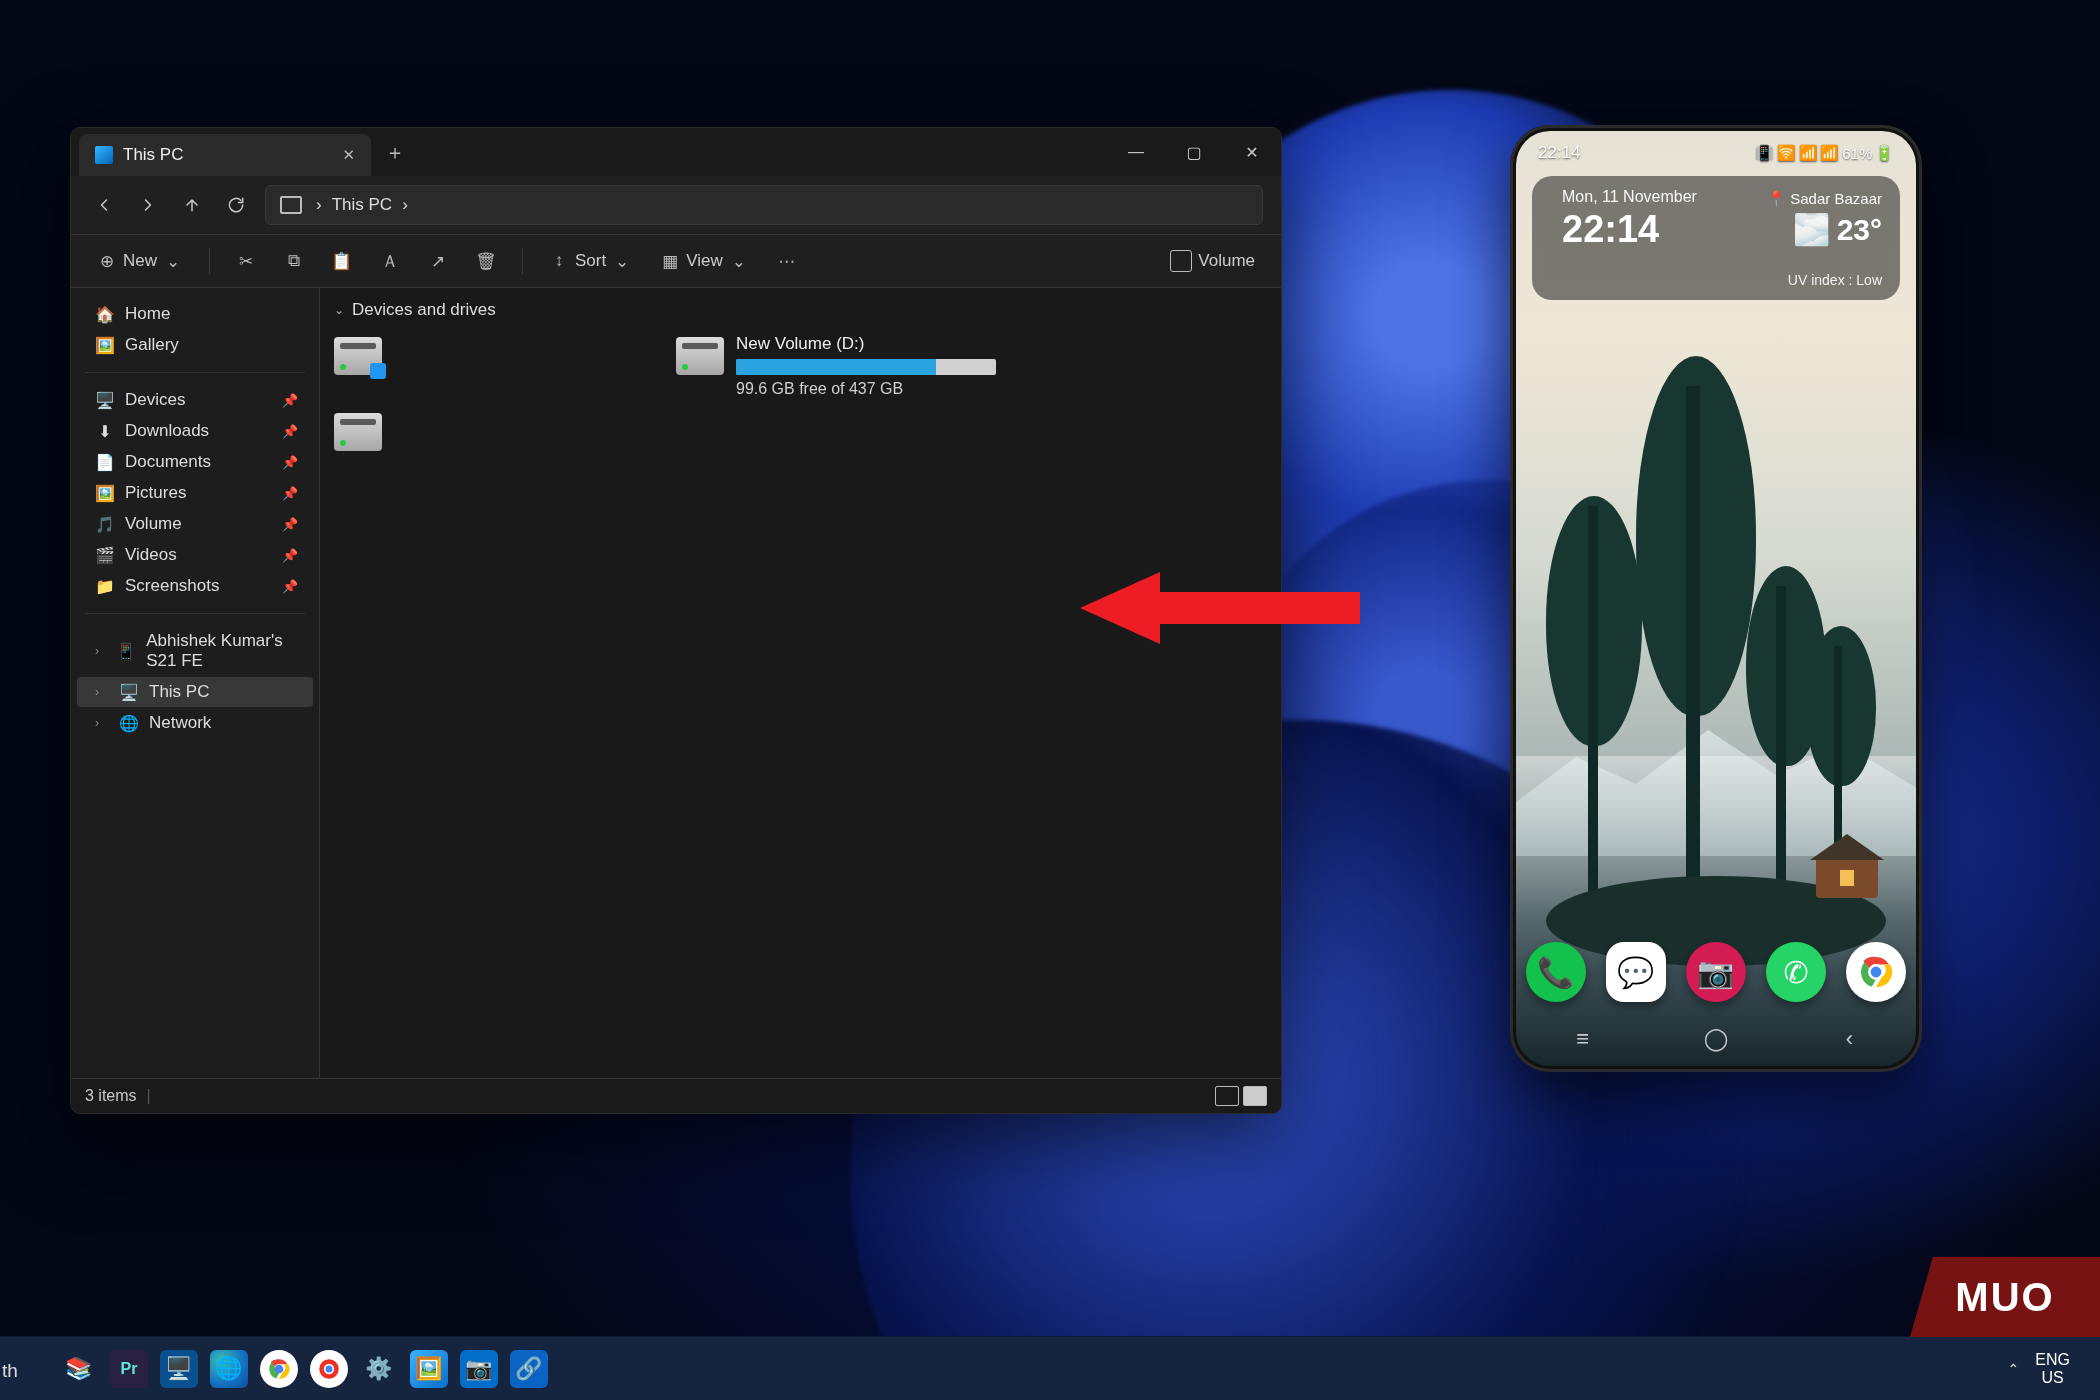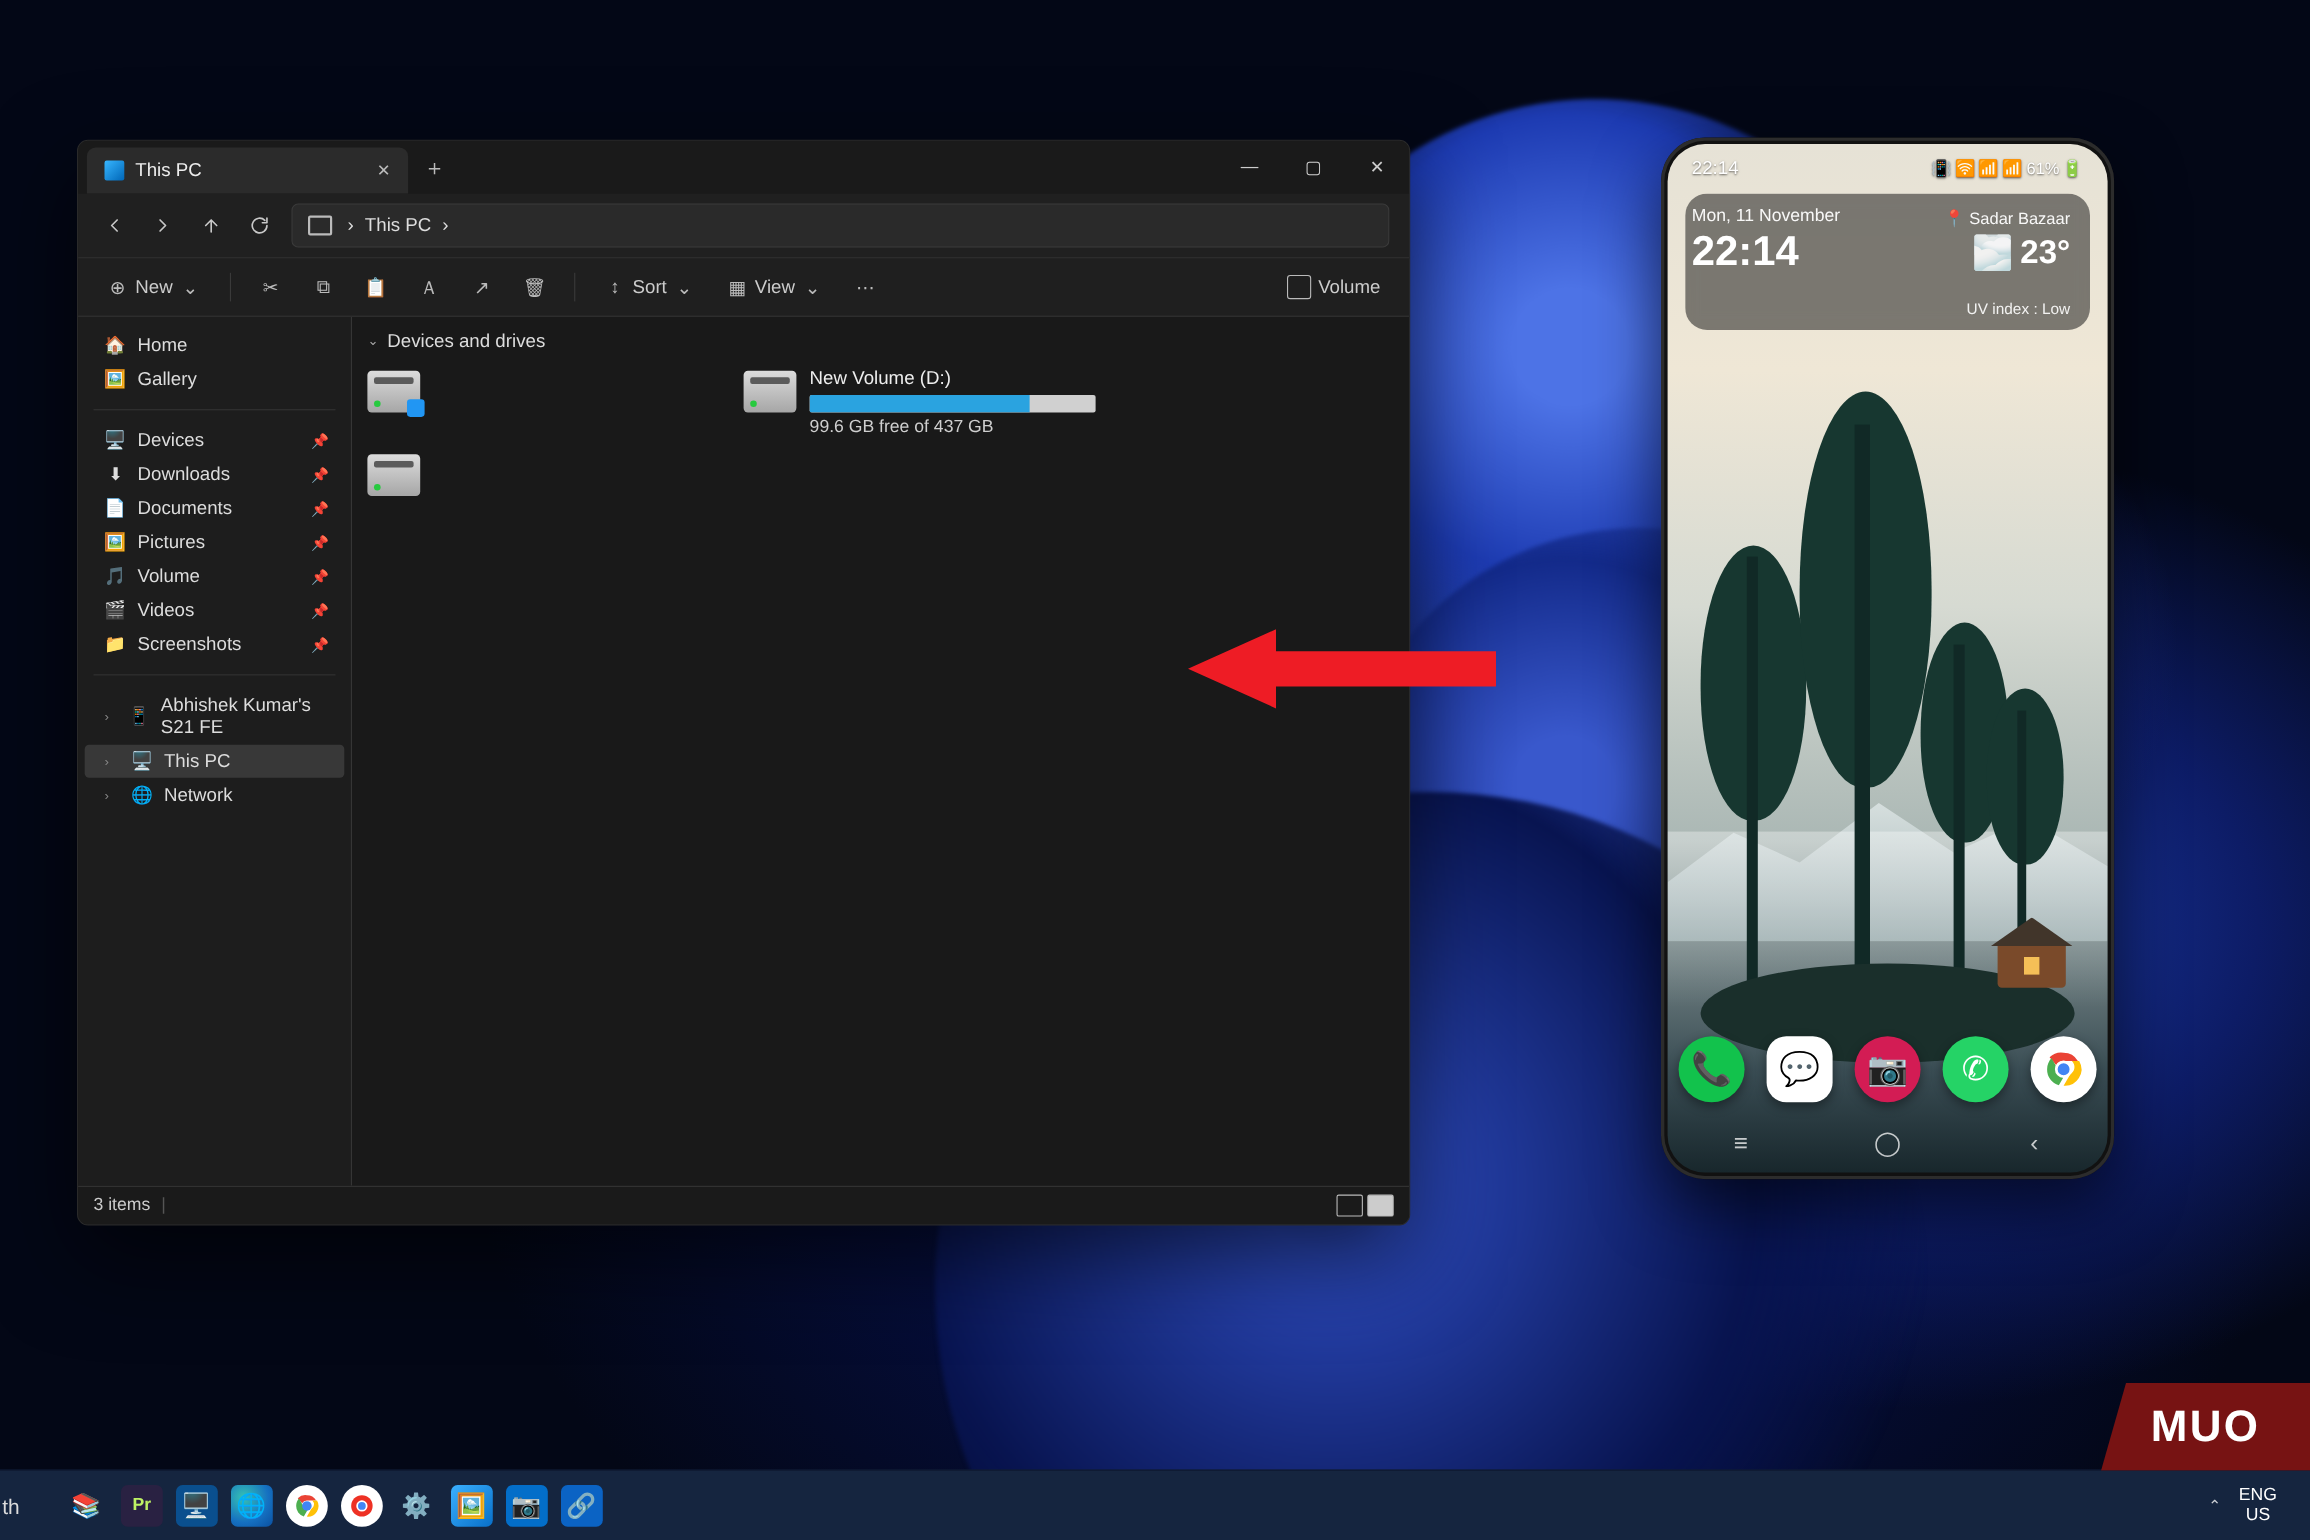--- a/index.html
+++ b/index.html
@@ -124,21 +124,21 @@
   .f3{left:230px;bottom:300px;width:80px;height:200px;}
   .f4{left:290px;bottom:280px;width:70px;height:160px;}
   .island{position:absolute;left:30px;bottom:100px;width:340px;height:90px;background:#1a2f2b;border-radius:50%;}
   .cabin{position:absolute;right:38px;bottom:168px;width:62px;height:42px;background:#7a4a2a;border-radius:4px;}
   .cabin::before{content:"";position:absolute;left:-6px;top:-22px;width:74px;height:26px;background:#41352a;clip-path:polygon(0 100%,50% 0,100% 100%);}
   .cabin::after{content:"";position:absolute;left:24px;top:14px;width:14px;height:16px;background:#f5bf57;}
 
   .ph-status{position:absolute;top:8px;left:0;right:0;height:28px;display:flex;align-items:center;justify-content:space-between;padding:0 22px;color:#fff;font-size:17px;text-shadow:0 1px 2px rgba(0,0,0,.6);}
   .ph-status .right{display:flex;align-items:center;gap:3px;font-size:15px;}
 
-  .ph-widget{position:absolute;top:45px;left:16px;right:16px;height:100px;background:rgba(30,30,30,.55);border-radius:20px;color:#fff;padding:12px 6px;backdrop-filter:blur(6px);}
+  .ph-widget{position:absolute;top:45px;left:16px;right:16px;height:100px;background:rgba(30,30,30,.55);border-radius:20px;color:#fff;padding:12px 30px;backdrop-filter:blur(6px);}
   .ph-widget .date{font-size:16px;opacity:.95;}
   .ph-widget .clock{font-size:38px;font-weight:600;margin-top:2px;}
   .ph-widget .loc{position:absolute;right:18px;top:14px;font-size:15px;opacity:.95;}
   .ph-widget .temp{position:absolute;right:18px;top:36px;font-size:30px;font-weight:600;display:flex;align-items:center;gap:6px;}
   .ph-widget .uv{position:absolute;right:18px;bottom:12px;font-size:14px;opacity:.9;}
 
   .ph-dock{position:absolute;left:0;right:0;bottom:64px;display:flex;justify-content:center;gap:20px;}
   .ph-app{width:60px;height:60px;border-radius:50%;display:flex;align-items:center;justify-content:center;font-size:30px;color:#fff;box-shadow:0 4px 10px rgba(0,0,0,.4);}
   .app-phone{background:#12c24c;}
   .app-msg{background:#fff;color:#4285f4;border-radius:18px;}
@@ -150,21 +150,21 @@
   .ph-nav span{width:60px;text-align:center;}
 
   
   .arrow{position:absolute;left:1080px;top:568px;width:280px;height:80px;pointer-events:none;}
   .arrow svg{width:100%;height:100%;}
 
   
   .taskbar{position:absolute;left:0;bottom:0;width:100%;height:63px;background:#15253f;border-top:1px solid #0d1730;display:flex;align-items:center;}
   .task-icons{display:flex;align-items:center;gap:12px;padding-left:60px;}
   .tico{width:38px;height:38px;border-radius:6px;display:flex;align-items:center;justify-content:center;font-size:22px;color:#fff;}
-  .tico.pr{background:#292142;color:#bef264;font-size:16px;font-weight:700;}
+  .tico.pr{background:#292142;color:#5eead4;font-size:16px;font-weight:700;}
   .tico.vm{background:#0a4f8e;}
   .tico.edge{background:radial-gradient(circle at 30% 30%,#36c2b4,#1570c1 60%,#0b4f9f);}
   .tico.chrome{background:#fff;border-radius:50%;}
   .tico.canary{background:#fff;border-radius:50%;}
   .tico.settings{color:#ccc;}
   .tico.wp{background:linear-gradient(135deg,#3ab0ff,#086fc8);}
   .tico.cam{background:#036ec9;}
   .tico.link{background:#0b63c4;}
   .tray{margin-left:auto;display:flex;align-items:center;gap:16px;padding-right:30px;color:#fff;font-size:17px;}
   .tray .caret{font-size:14px;opacity:.8;}

